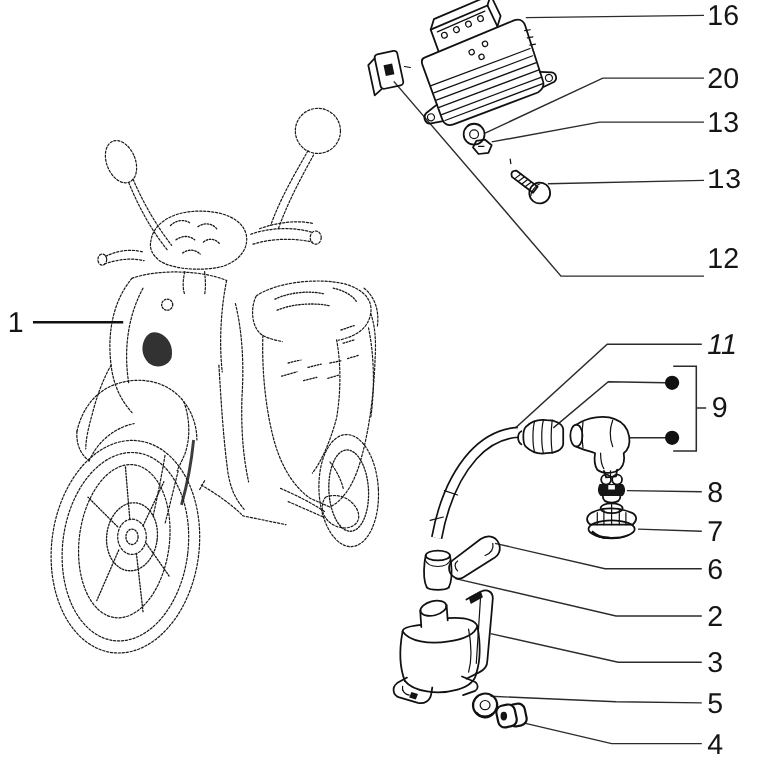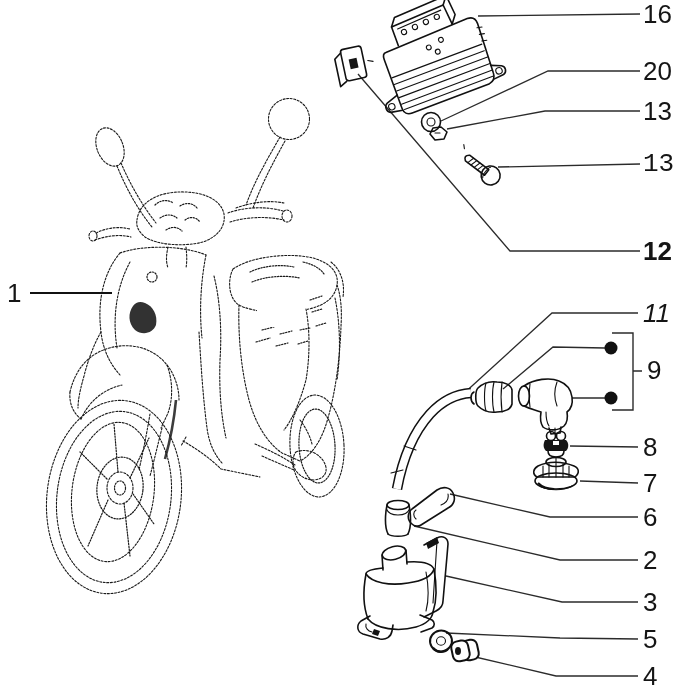--- a/index.html
+++ b/index.html
@@ -231,21 +231,21 @@
     <rect x="452" y="641" width="17" height="20" rx="6" transform="rotate(-12 460 651)" fill="#ffffff" stroke="#111" stroke-width="2"></rect>
     <ellipse cx="458" cy="651" rx="3" ry="4" fill="#141414"></ellipse>
   </g>
 </svg>
 
 <div class="callout" style="left:7px;top:280px;">1</div>
 <div class="callout" style="left:643px;top:1px;">16</div>
 <div class="callout" style="left:643px;top:58px;">20</div>
 <div class="callout" style="left:643px;top:98px;">13</div>
 <div class="callout" style="left:643px;top:151px;font-family:Liberation Mono, monospace;">13</div>
-<div class="callout" style="left:643px;top:238px;font-weight:bold;">12</div>
+<div class="callout" style="left:643px;top:222px;">12</div>
 <div class="callout" style="left:643px;top:300px;font-style:italic;">11</div>
 <div class="callout" style="left:647px;top:357px;">9</div>
 <div class="callout" style="left:643px;top:434px;">8</div>
 <div class="callout" style="left:643px;top:470px;">7</div>
 <div class="callout" style="left:643px;top:504px;">6</div>
 <div class="callout" style="left:643px;top:547px;">2</div>
 <div class="callout" style="left:643px;top:589px;">3</div>
 <div class="callout" style="left:643px;top:626px;">5</div>
 <div class="callout" style="left:643px;top:663px;">4</div>
 

